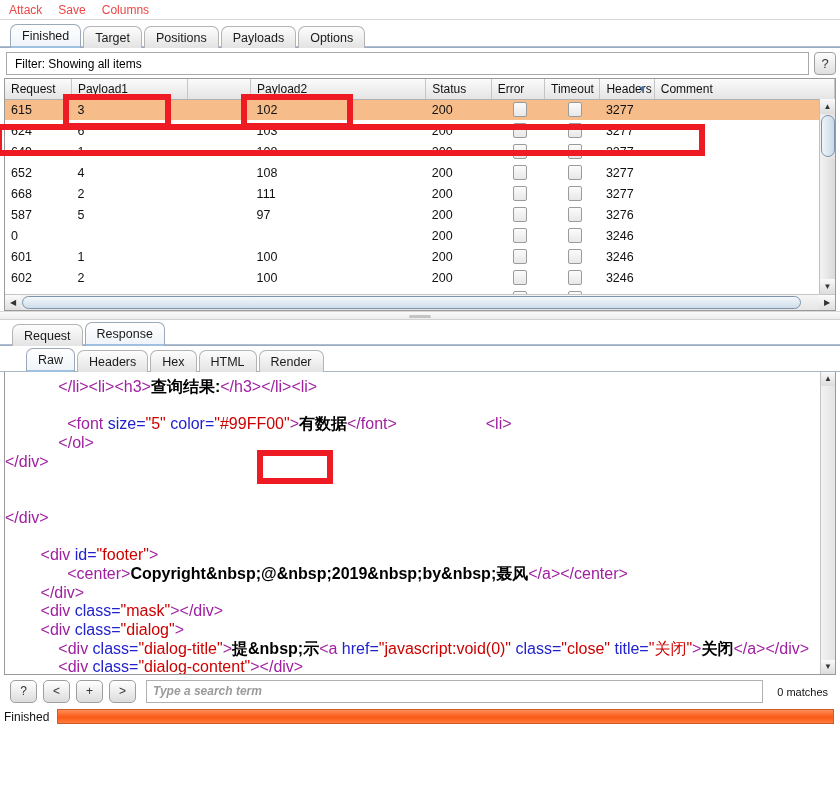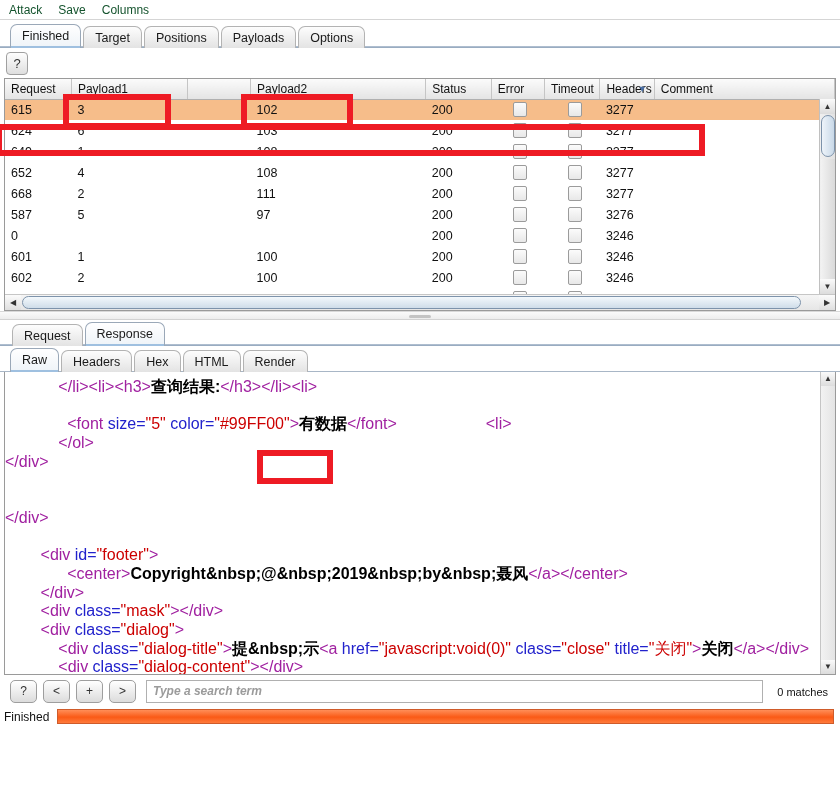--- a/index.html
+++ b/index.html
@@ -23,21 +23,21 @@
     background: #ffffff;
     display: flex;
     align-items: center;
     padding-left: 8px;
     gap: 14px;
     border-bottom: 1px solid #d5d5d5;
     box-sizing: border-box;
   }
   .menubar .menu-item {
     font-size: 12px;
-    color: #14532d;
+    color: #ef4444;
     cursor: default;
     padding: 0 1px;
   }
 
   
   .tabstrip {
     position: relative;
     height: 28px;
     background: #ffffff;
     padding-left: 10px;
@@ -266,21 +266,21 @@
   .msg-tabstrip::after {
     content: "";
     position: absolute;
     left: 0; right: 0; bottom: 0;
     height: 2px;
     background: linear-gradient(#b9c6d6, #8fa3ba);
   }
   .sub-tabstrip {
     position: relative;
     height: 26px;
-    padding-left: 10px;
+    padding-left: 26px;
     display: flex;
     align-items: flex-end;
     box-sizing: border-box;
   }
   .sub-tabstrip::after {
     content: "";
     position: absolute;
     left: 0; right: 0; bottom: 0;
     height: 1px;
     background: #a8b6c6;
@@ -408,20 +408,21 @@
 
 <div class="tabstrip">
   <div class="tab selected">Finished</div>
   <div class="tab">Target</div>
   <div class="tab">Positions</div>
   <div class="tab">Payloads</div>
   <div class="tab">Options</div>
 </div>
 
 <div class="filterbar-wrap">
+  <div class="filterbar">Filter: Showing all items</div>
   <div class="help-btn">?</div>
 </div>
 
 <div class="table-region">
   <table class="results">
     <colgroup>
       <col style="width:66px">
         <col style="width:115px">
         <col style="width:63px">
       <col style="width:174px">

